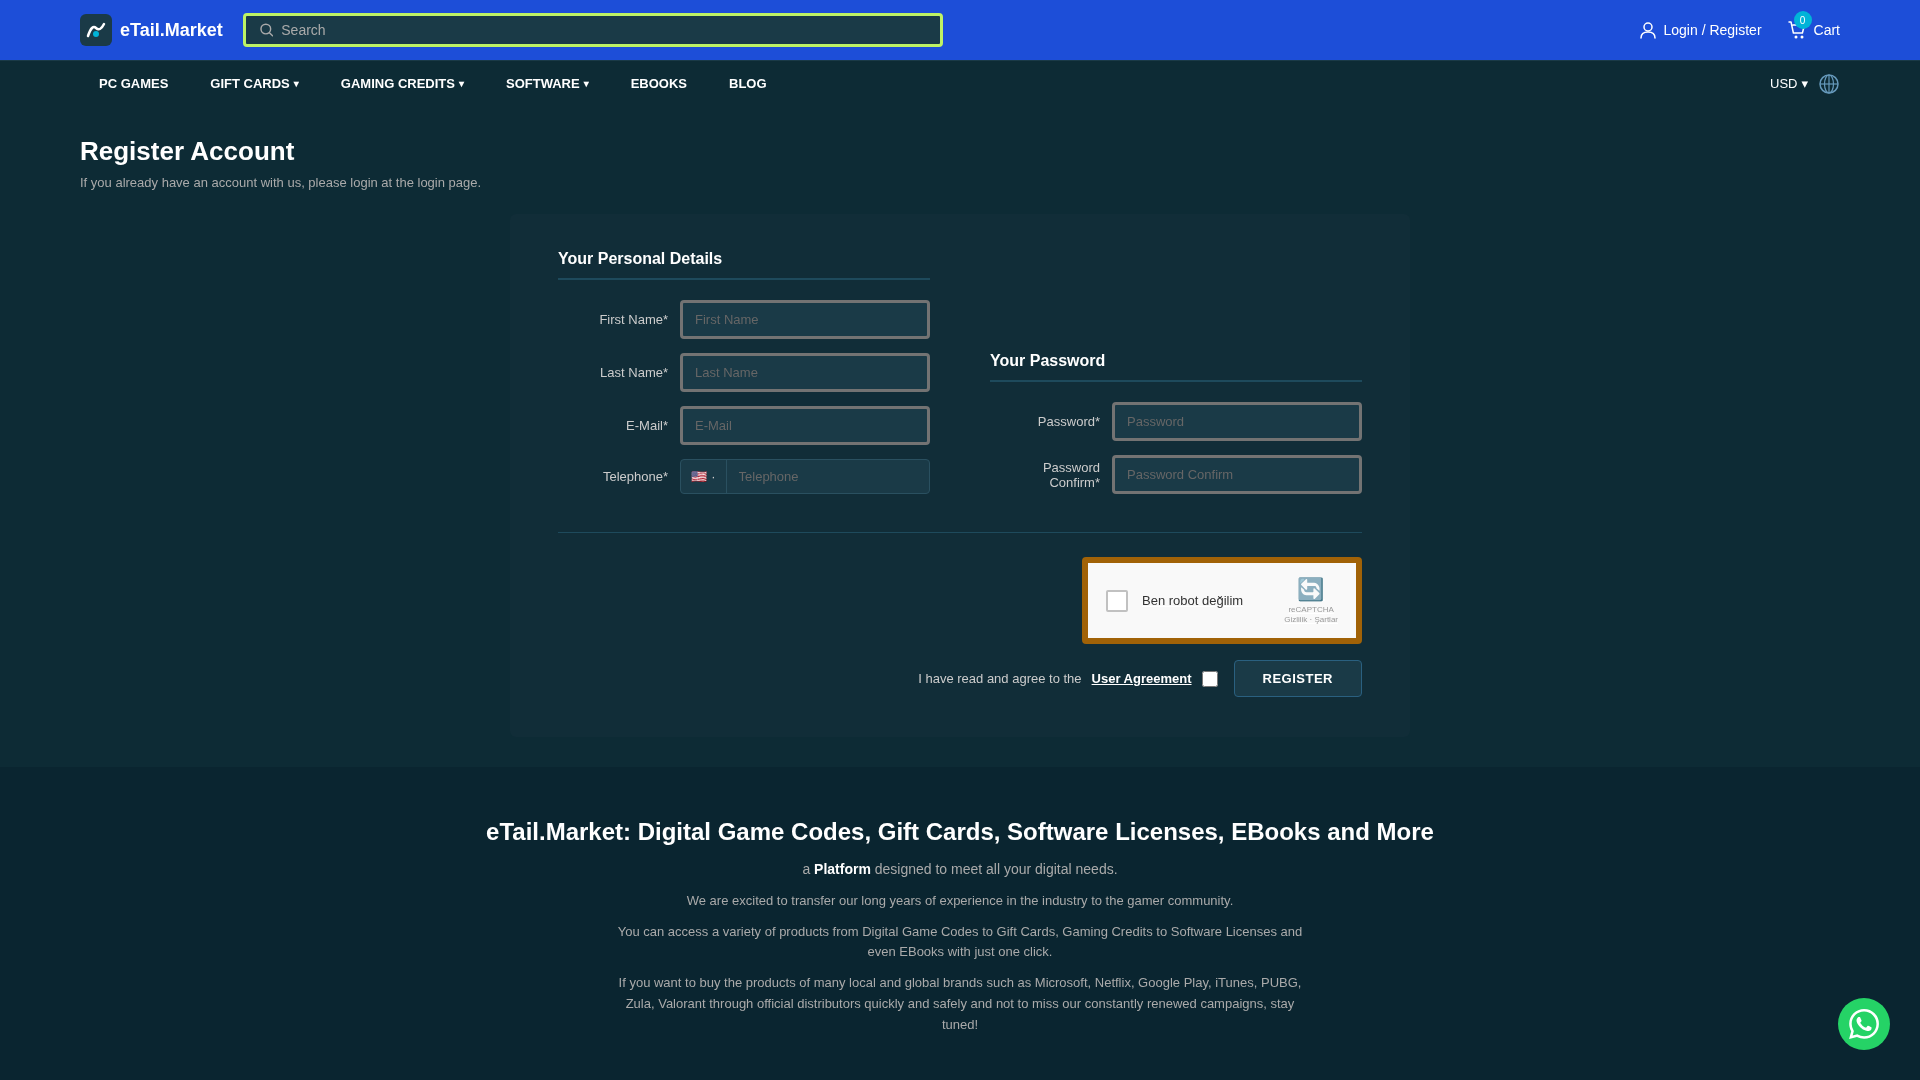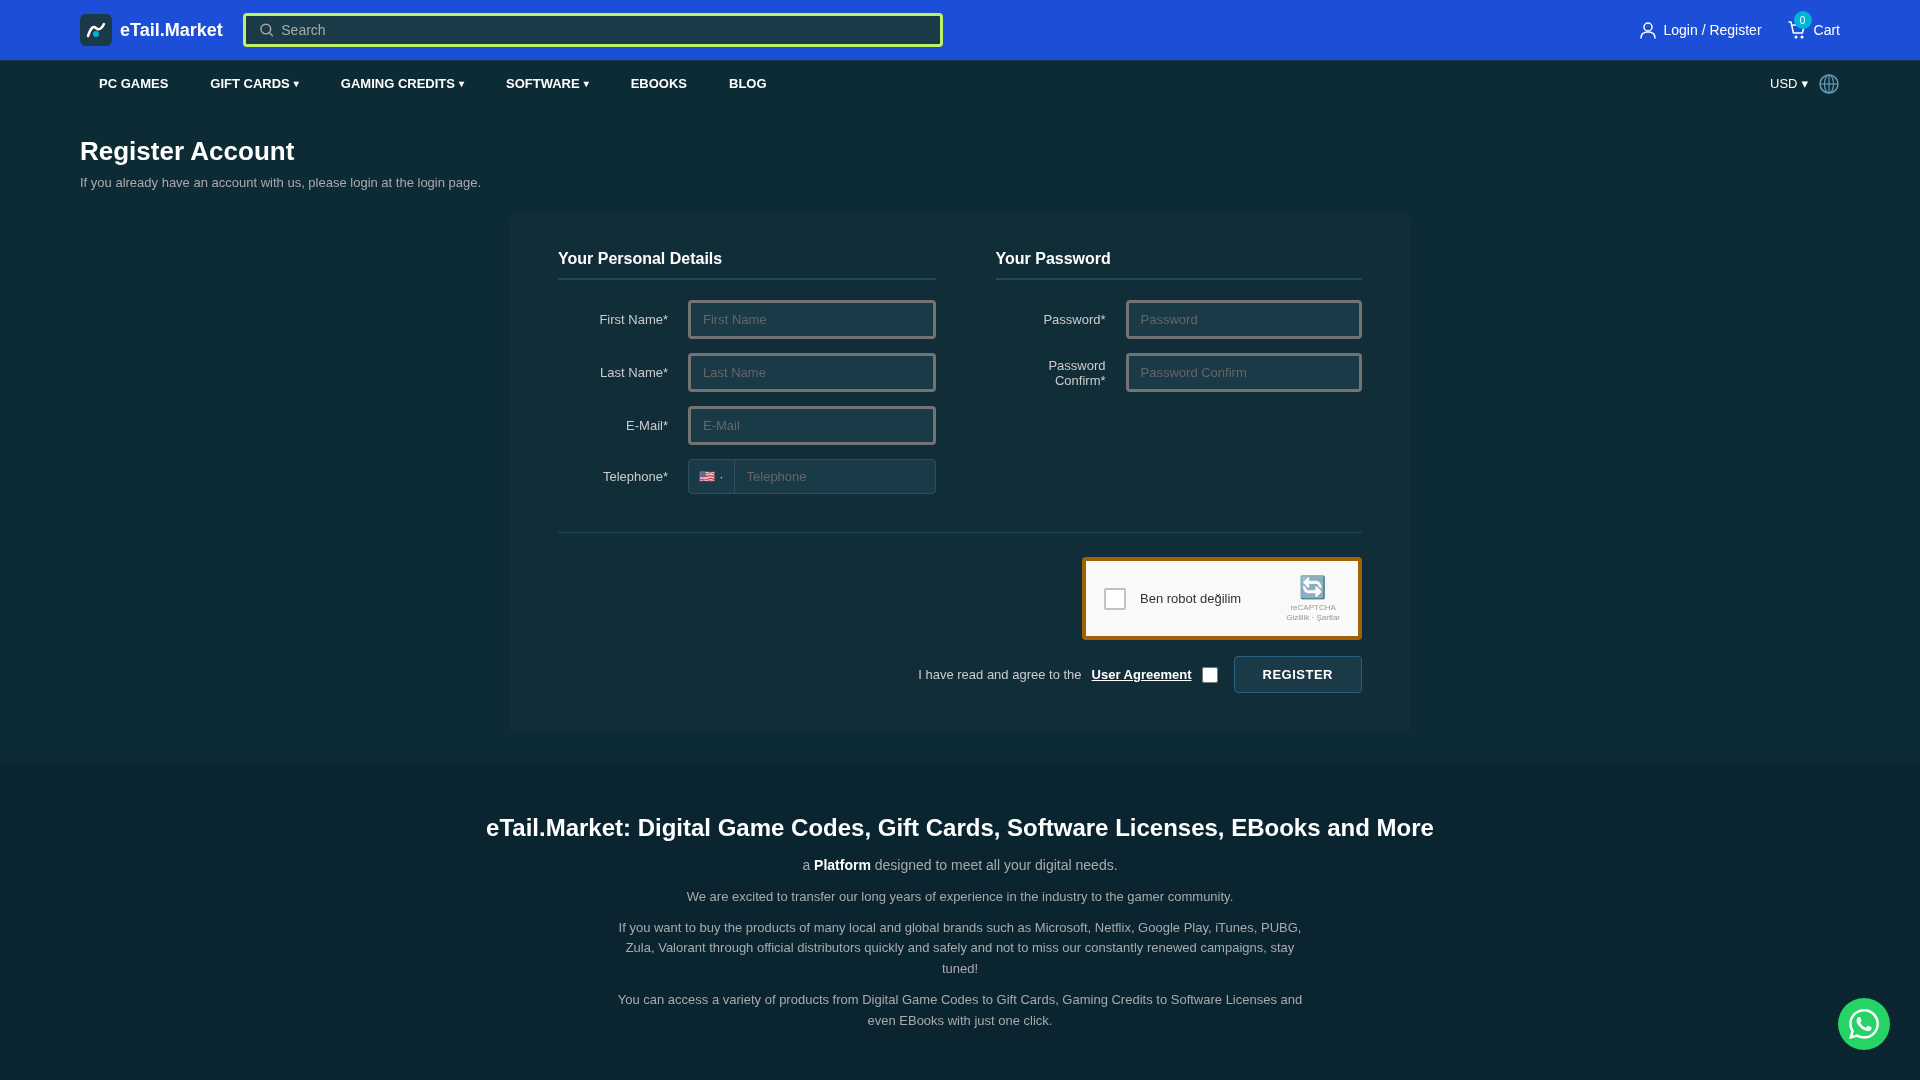--- a/index.html
+++ b/index.html
@@ -150,37 +150,38 @@
     .form-card {
       background: #112d38;
       border-radius: 6px;
       padding: 36px 48px 40px;
       max-width: 900px;
       margin: 0 auto;
     }
     .form-sections {
       display: flex;
       gap: 60px;
+      align-items: flex-end;
     }
     .form-section {
       flex: 1;
     }
     .section-title {
       font-size: 16px;
       font-weight: bold;
       color: #fff;
       padding-bottom: 10px;
       border-bottom: 2px solid #1e4a5c;
       margin-bottom: 20px;
     }
     .form-row {
       display: flex;
       align-items: center;
       margin-bottom: 14px;
-      gap: 20px;
+      gap: 12px;
     }
     .form-label {
       font-size: 13px;
       color: #ccc;
       width: 110px;
       flex-shrink: 0;
       text-align: right;
     }
     .form-input {
       flex: 1;
@@ -231,21 +232,21 @@
 
     
     .form-bottom {
       display: flex;
       flex-direction: column;
       align-items: flex-end;
       gap: 16px;
     }
     .recaptcha-box {
       background: #f9f9f9;
-      border: 4px solid #a16207;
+      border: 6px solid #a16207;
       border-radius: 4px;
       padding: 14px 18px;
       display: flex;
       align-items: center;
       gap: 14px;
       width: 280px;
       text-decoration: underline;
     }
     .recaptcha-checkbox {
       width: 22px;
@@ -519,21 +520,21 @@
   </div>
 </main>
 
 <footer class="footer">
   <h2 class="footer-title">eTail.Market: Digital Game Codes, Gift Cards,
 Software Licenses, EBooks and More</h2>
   <p class="footer-platform">
     a <strong>Platform</strong> designed to meet all your digital needs.
   </p>
   <p class="footer-desc">We are excited to transfer our long years of experience in the industry to the gamer community.</p>
+  <p class="footer-desc">You can access a variety of products from Digital Game Codes to Gift Cards, Gaming Credits to Software Licenses and even EBooks with just one click.</p>
   <p class="footer-desc">If you want to buy the products of many local and global brands such as Microsoft, Netflix, Google Play, iTunes, PUBG, Zula, Valorant through official distributors quickly and safely and not to miss our constantly renewed campaigns, stay tuned!</p>
-  <p class="footer-desc">You can access a variety of products from Digital Game Codes to Gift Cards, Gaming Credits to Software Licenses and even EBooks with just one click.</p>
 </footer>
 
 <div class="whatsapp-fab">
   <svg viewBox="0 0 24 24" xmlns="http://www.w3.org/2000/svg">
     <path d="M17.472 14.382c-.297-.149-1.758-.867-2.03-.967-.273-.099-.471-.148-.67.15-.197.297-.767.966-.94 1.164-.173.199-.347.223-.644.075-.297-.15-1.255-.463-2.39-1.475-.883-.788-1.48-1.761-1.653-2.059-.173-.297-.018-.458.13-.606.134-.133.298-.347.446-.52.149-.174.198-.298.298-.497.099-.198.05-.371-.025-.52-.075-.149-.669-1.612-.916-2.207-.242-.579-.487-.5-.669-.51-.173-.008-.371-.01-.57-.01-.198 0-.52.074-.792.372-.272.297-1.04 1.016-1.04 2.479 0 1.462 1.065 2.875 1.213 3.074.149.198 2.096 3.2 5.077 4.487.709.306 1.262.489 1.694.625.712.227 1.36.195 1.871.118.571-.085 1.758-.719 2.006-1.413.248-.694.248-1.289.173-1.413-.074-.124-.272-.198-.57-.347m-5.421 7.403h-.004a9.87 9.87 0 01-5.031-1.378l-.361-.214-3.741.982.998-3.648-.235-.374a9.86 9.86 0 01-1.51-5.26c.001-5.45 4.436-9.884 9.888-9.884 2.64 0 5.122 1.03 6.988 2.898a9.825 9.825 0 012.893 6.994c-.003 5.45-4.437 9.884-9.885 9.884m8.413-18.297A11.815 11.815 0 0012.05 0C5.495 0 .16 5.335.157 11.892c0 2.096.547 4.142 1.588 5.945L.057 24l6.305-1.654a11.882 11.882 0 005.683 1.448h.005c6.554 0 11.89-5.335 11.893-11.893a11.821 11.821 0 00-3.48-8.413z"></path>
   </svg>
 </div>
 
 </body></html>

